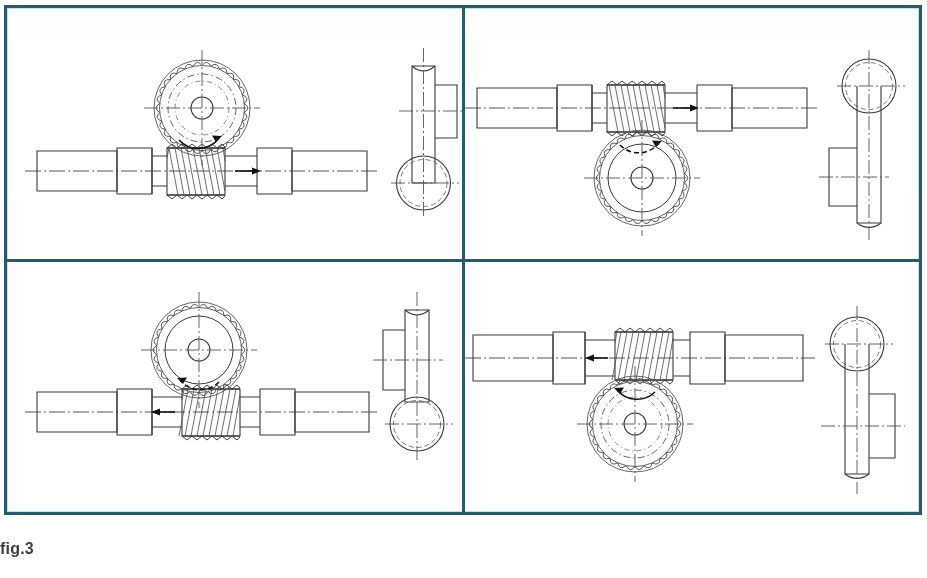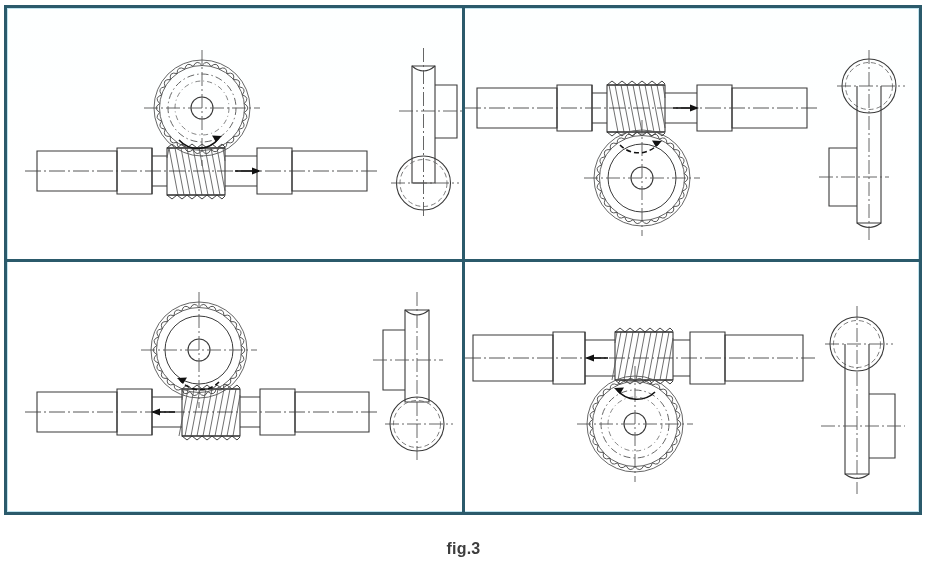--- a/index.html
+++ b/index.html
@@ -13,21 +13,21 @@
     box-sizing:border-box;
     box-shadow:inset 0 0 0 1px #bfe3ee;
   }
   .vdiv{position:absolute;top:0;bottom:0;width:3px;background:#2b5a6b;}
   .hdiv{position:absolute;left:0;right:0;height:3px;background:#2b5a6b;}
 
   .cell{position:absolute;overflow:hidden;}
   .cell svg{display:block;}
 
   #caption{
-    position:absolute;left:0;right:0;top:540px;text-align:center;
+    position:absolute;left:0;right:0;top:540px;text-align:left;
     font-size:16px;font-weight:bold;color:#3d3d3d;letter-spacing:0.2px;
   }
 </style>
 </head>
 <body>
 
 <div id="root">
 
   <div id="frame">
     <div class="vdiv" style="left:455px;"></div>

